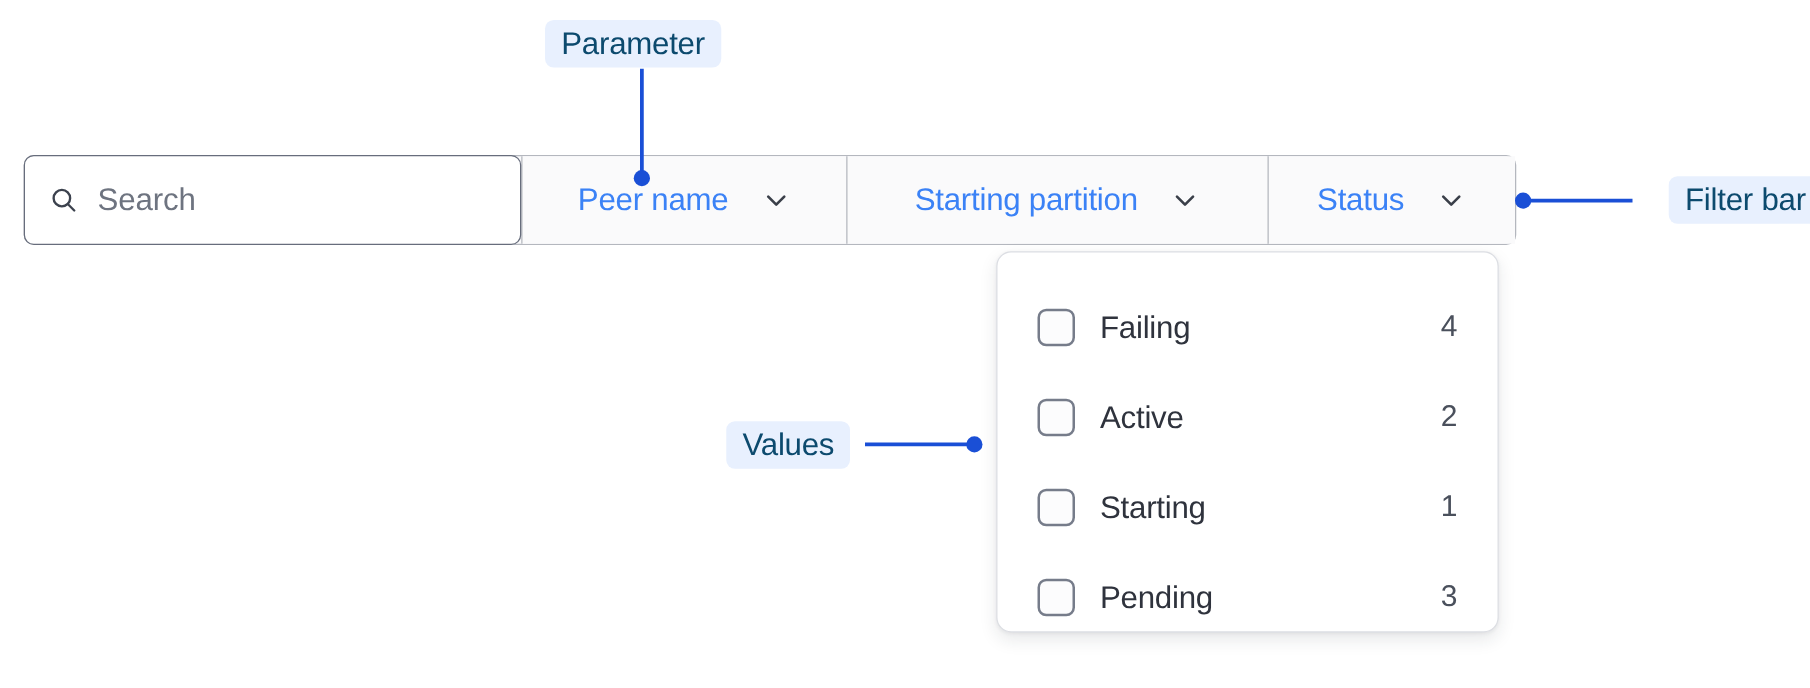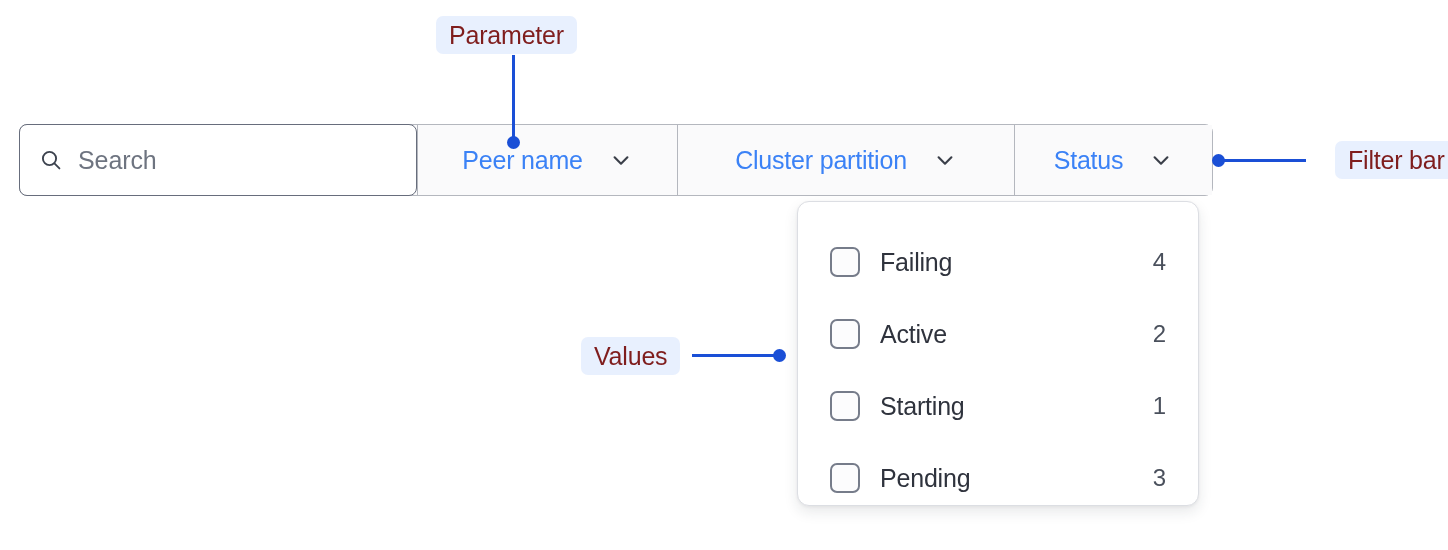--- a/index.html
+++ b/index.html
@@ -156,21 +156,21 @@
 
   
   .anno-chip {
     position: absolute;
     display: inline-flex;
     align-items: center;
     justify-content: center;
     height: 38px;
     padding: 0 13px;
     background: #e8f0fe;
-    color: #7f1d1d;
+    color: #0c4a6e;
     border-radius: 7px;
     font-size: 25px;
     letter-spacing: -0.2px;
     white-space: nowrap;
     z-index: 9;
   }
 
   .chip-parameter { left: 436px; top: 16px; }
   .chip-values    { left: 581px; top: 337px; }
   .chip-filterbar { left: 1335px; top: 141px; }
@@ -228,21 +228,21 @@
     <div class="filter-segment seg-peer">
       <span class="filter-label">Peer name</span>
       <span class="chev">
         <svg width="22" height="22" viewBox="0 0 24 24" fill="none" stroke="currentColor" stroke-width="2.3" stroke-linecap="round" stroke-linejoin="round">
           <polyline points="5,9 12,16 19,9"></polyline>
         </svg>
       </span>
     </div>
 
     <div class="filter-segment seg-cluster">
-      <span class="filter-label">Cluster partition</span>
+      <span class="filter-label">Starting partition</span>
       <span class="chev">
         <svg width="22" height="22" viewBox="0 0 24 24" fill="none" stroke="currentColor" stroke-width="2.3" stroke-linecap="round" stroke-linejoin="round">
           <polyline points="5,9 12,16 19,9"></polyline>
         </svg>
       </span>
     </div>
 
     <div class="filter-segment seg-status">
       <span class="filter-label">Status</span>
       <span class="chev">

